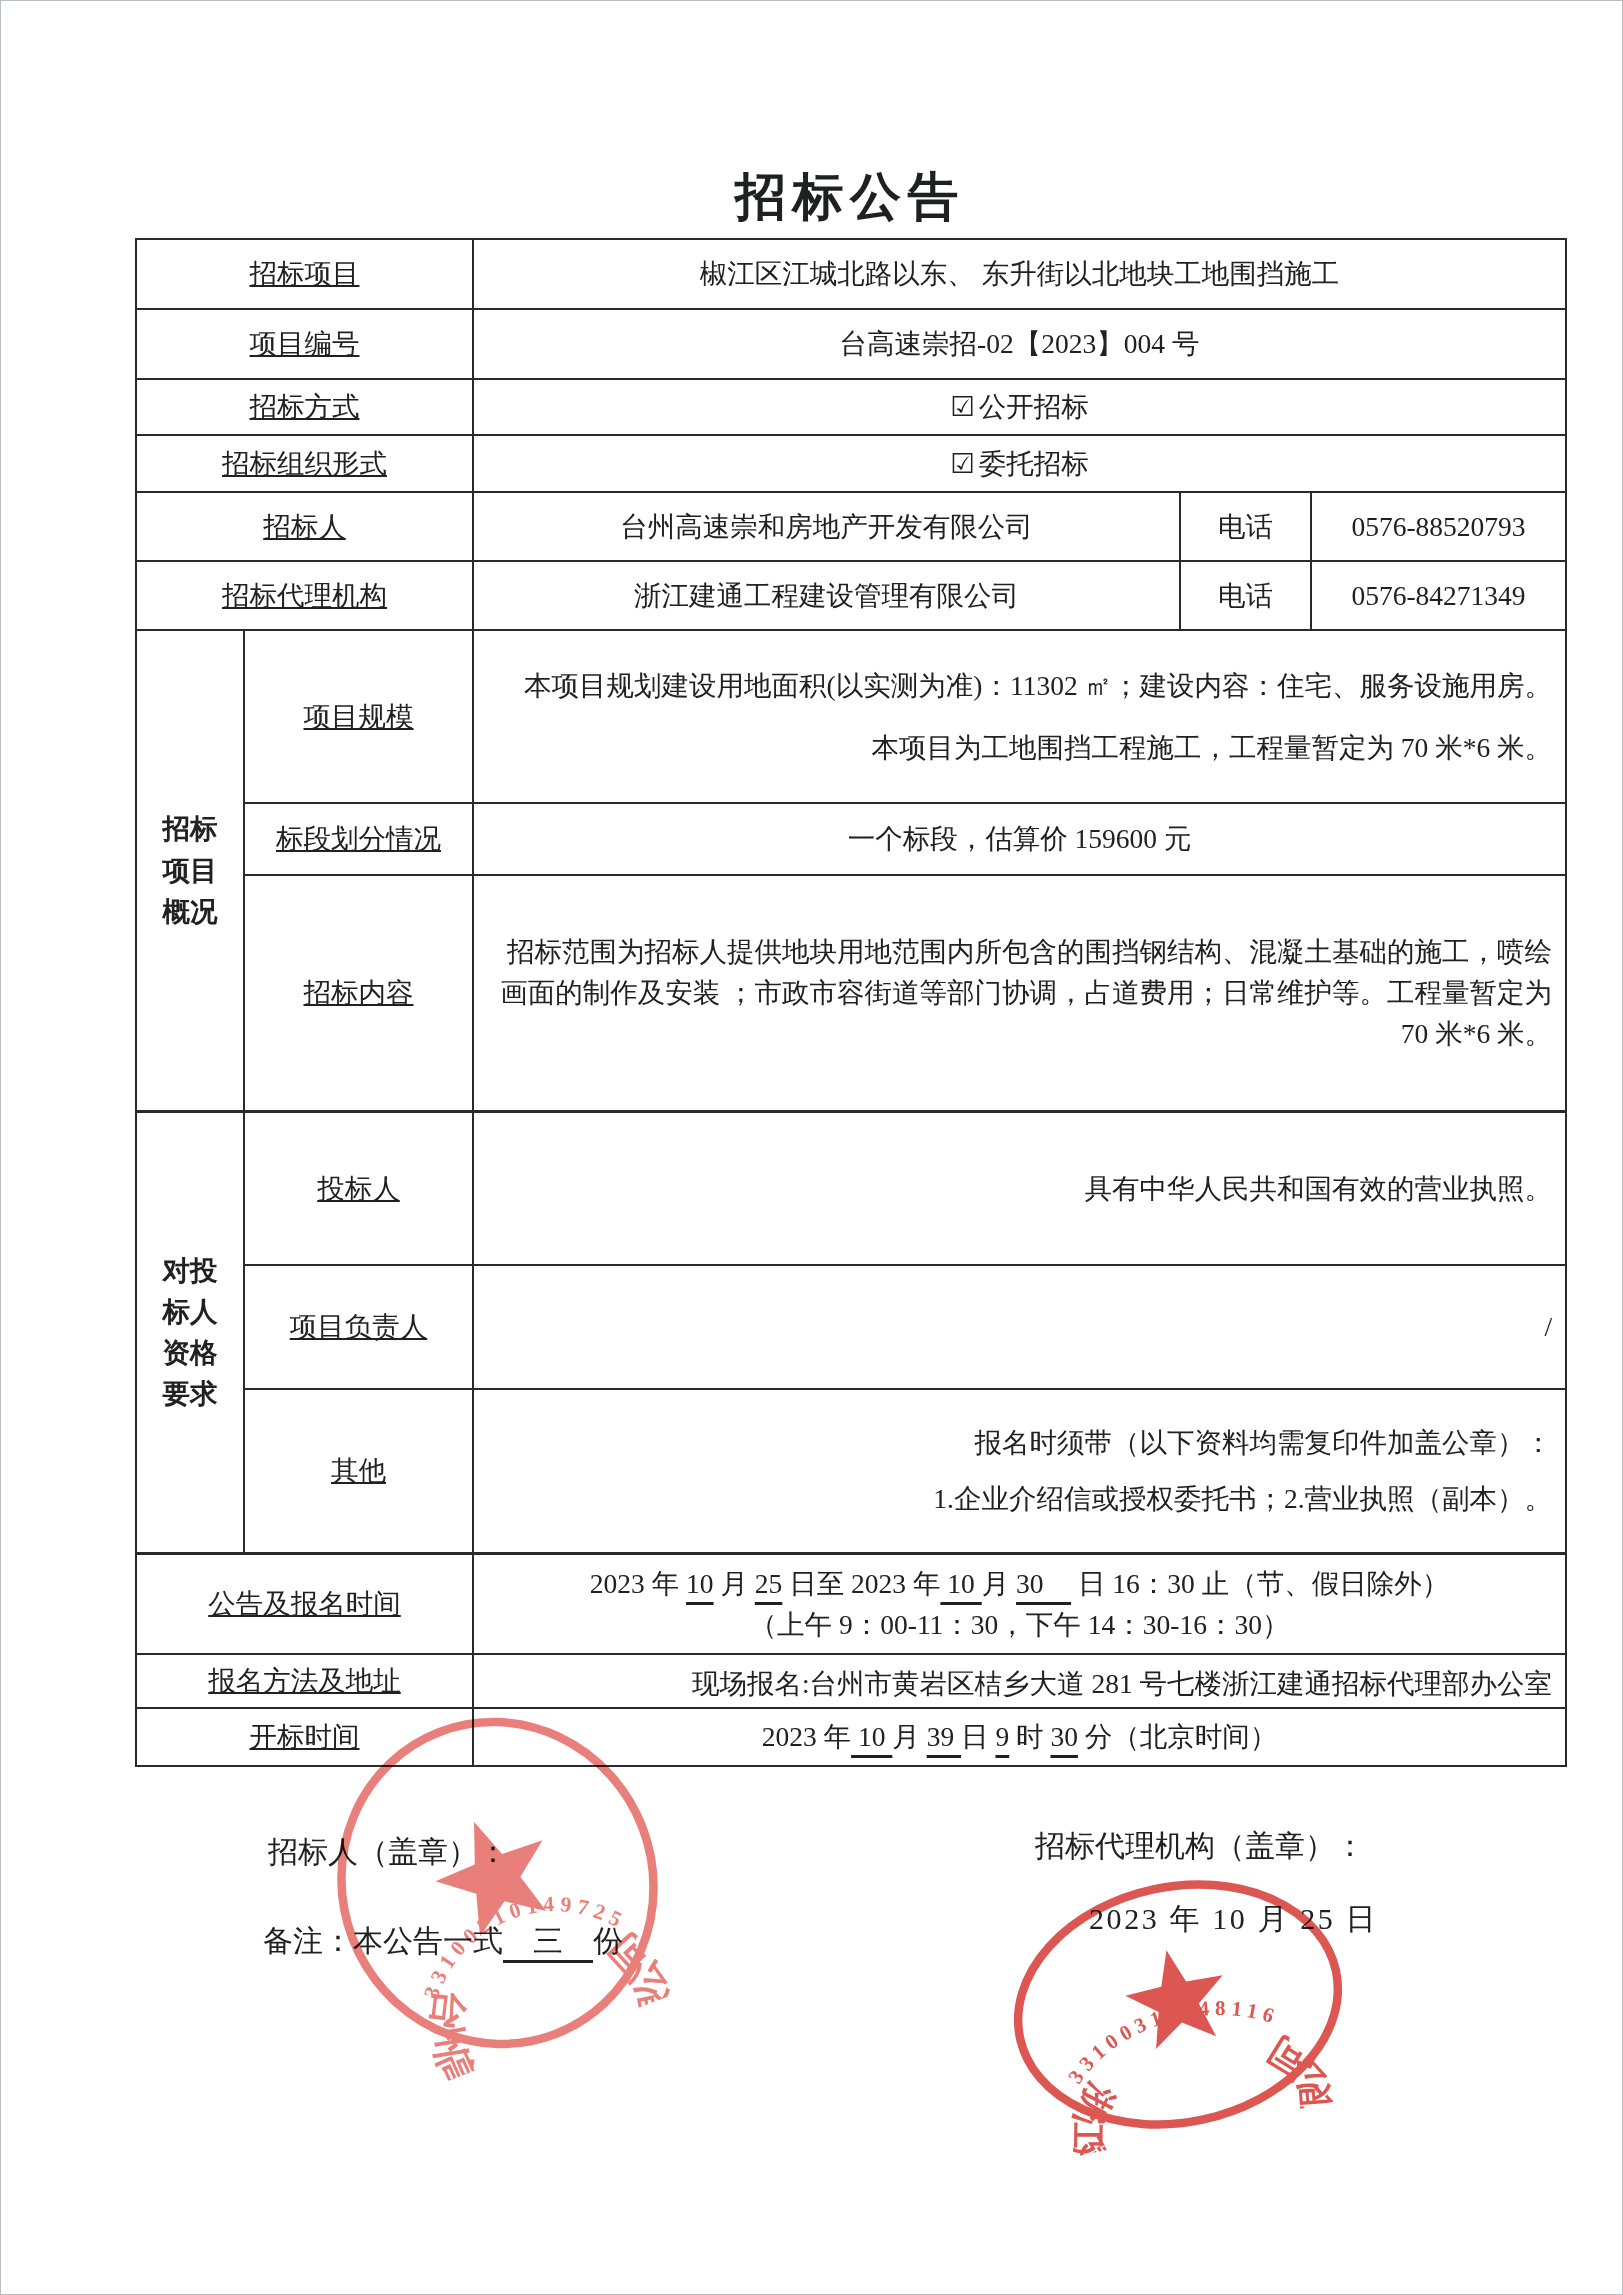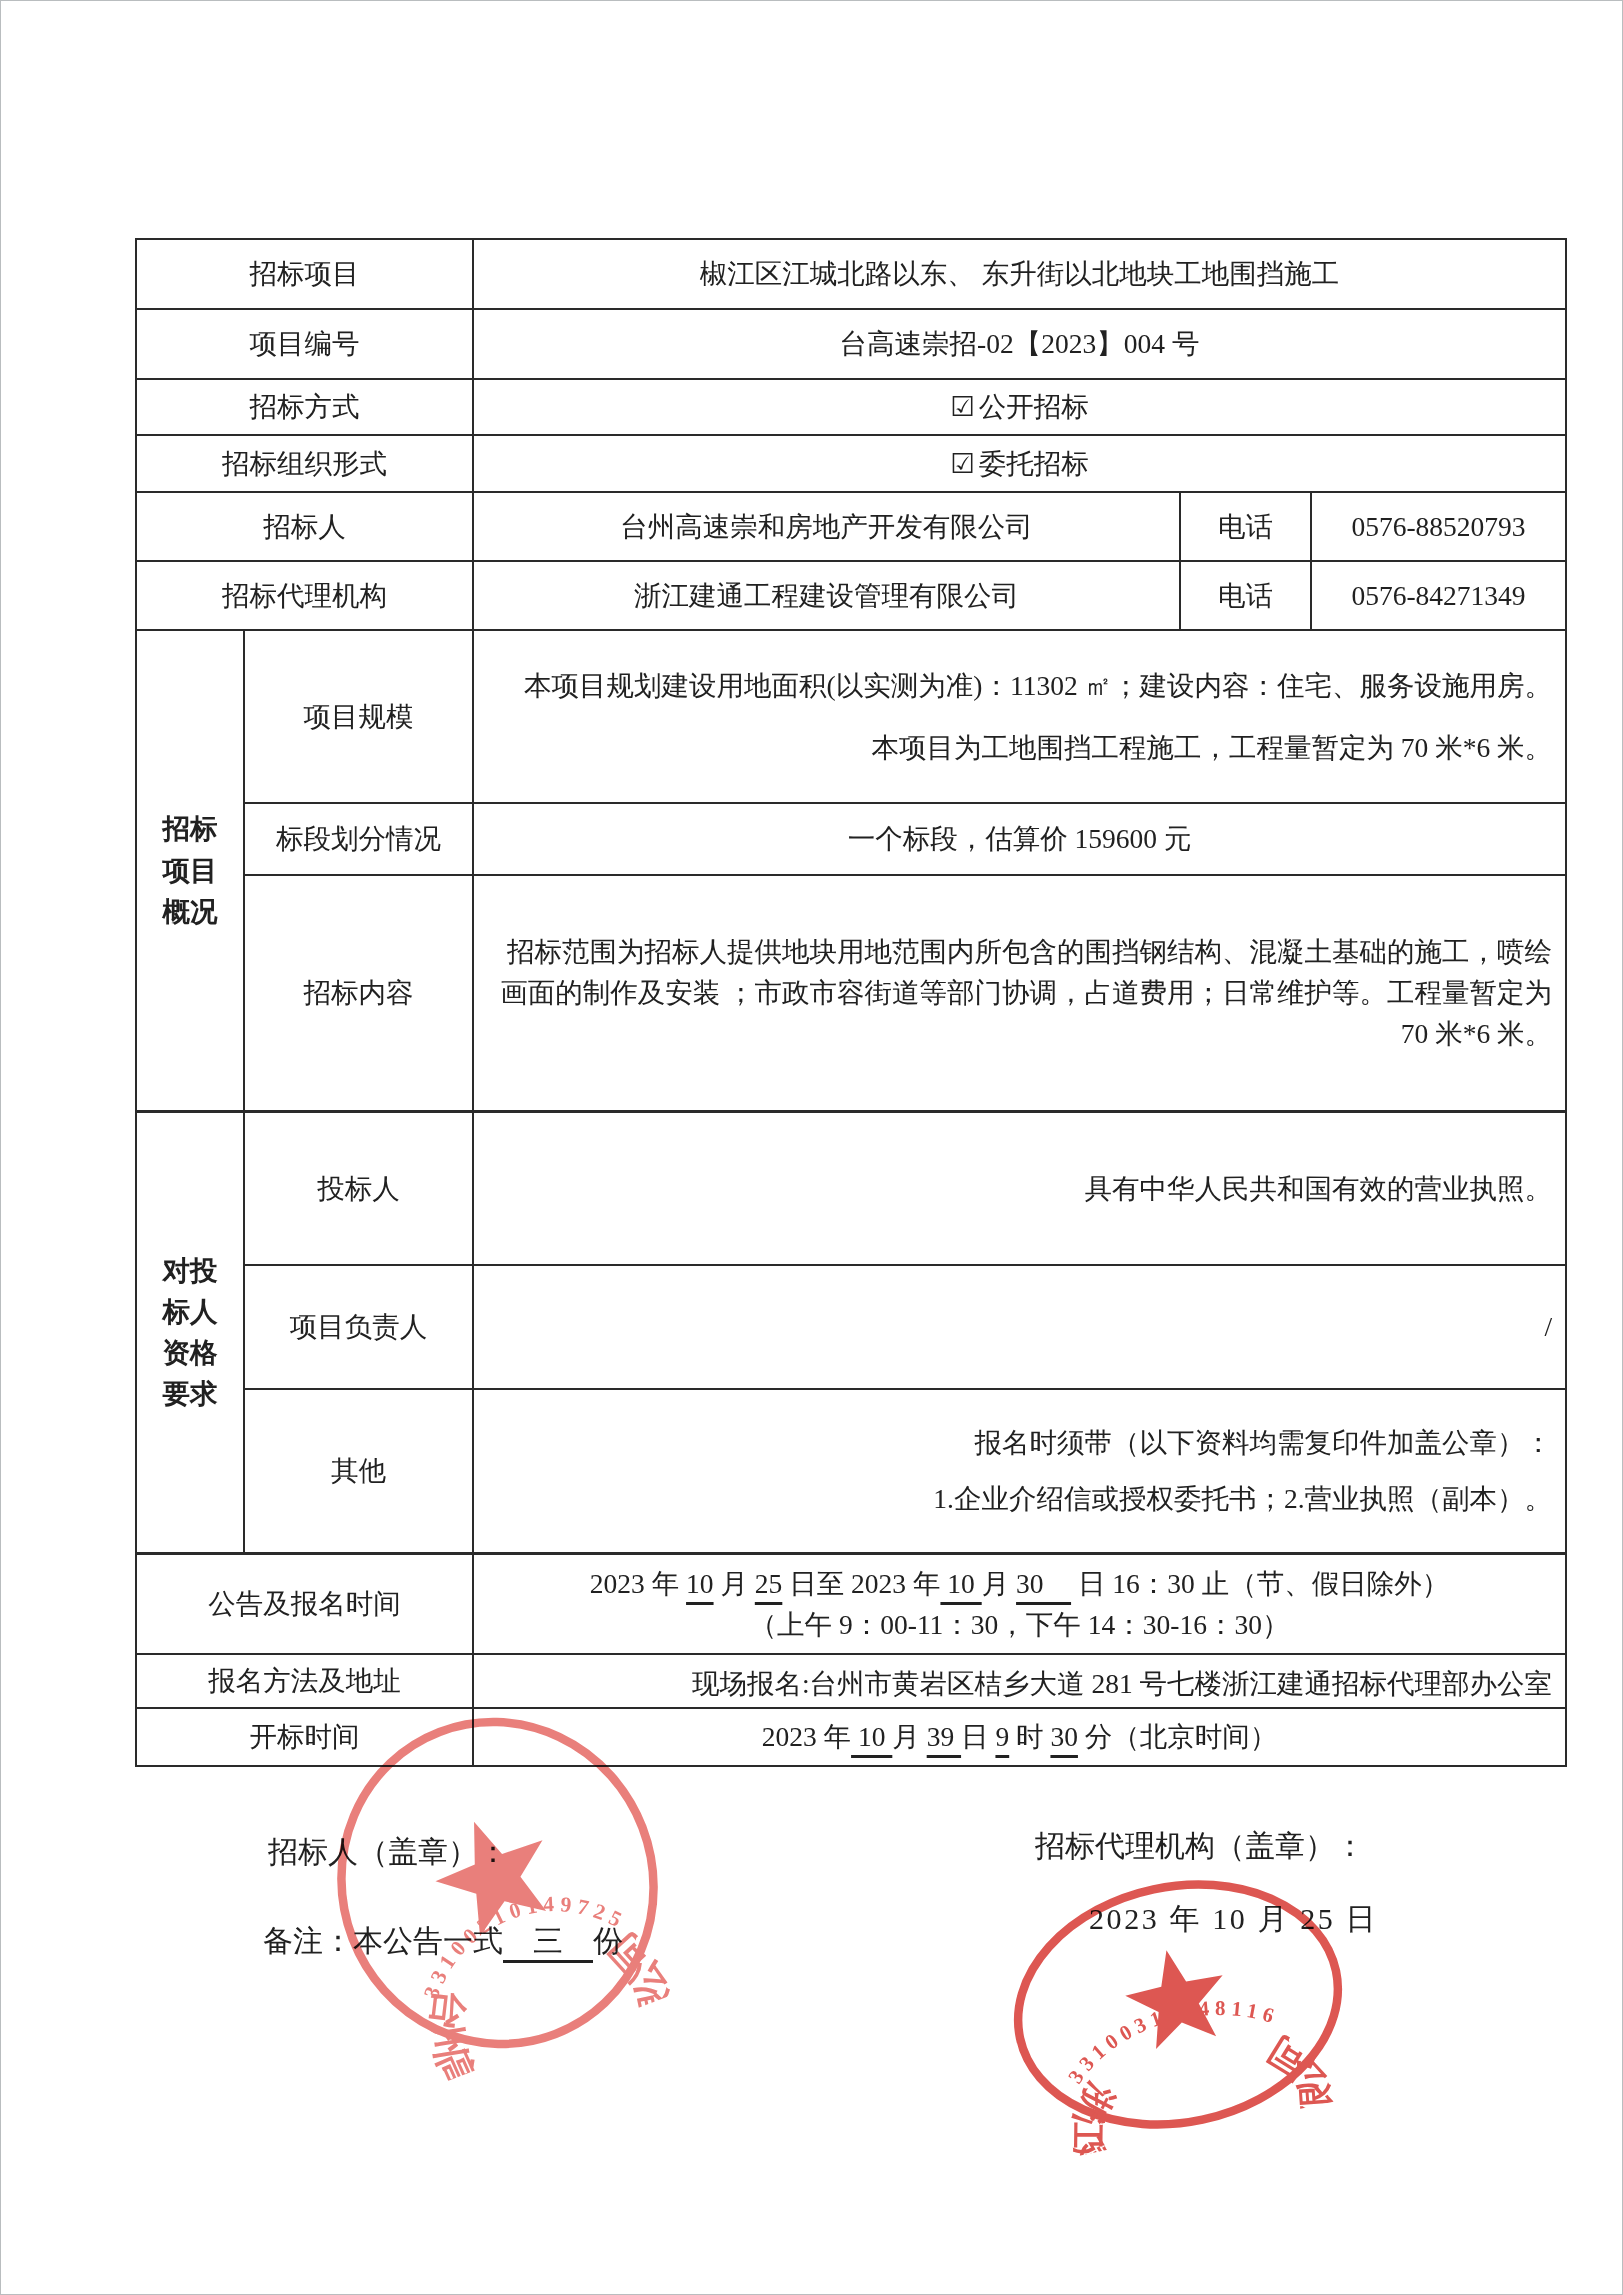--- a/index.html
+++ b/index.html
@@ -16,21 +16,21 @@
   table.doc{
     position:absolute; left:134px; top:237px; width:1430px;
     border-collapse:collapse; table-layout:fixed;
     border:2.6px solid #2a2a2a;
   }
   table.doc td{
     border:2px solid #2a2a2a; font-size:27.5px; line-height:1.5;
     padding:5.2px 13px; vertical-align:middle; word-break:break-all;
   }
   tr.thick-top td{ border-top-width:3.9px; }
-  td.lbl{ text-align:center; padding:5.2px 6.5px; }
+  td.lbl{ text-align:center; padding:5.2px 6.5px;text-decoration:underline; }
   td.vlbl{ text-align:center; padding:5.2px 18.3px; line-height:2.15; font-size:29px;font-weight:bold;}
   td.val-c{ text-align:center; }
   td.val-l{ text-align:right; padding-left:19.6px; padding-right:17px; }
   .para2{ margin-top:21px; }
   .u{ text-decoration:underline; text-decoration-thickness:2.6px; text-underline-offset:8.5px; }
   .two-line{ line-height:1.55; }
   .footer-text{ position:absolute; font-size:30px; color:#212121; z-index:2; white-space:nowrap;}
   .f-tenderer-seal{ left:267px; top:1831px; }
   .f-agency-seal{ left:1034px; top:1825px; }
   .f-agency-date{ left:1088px; top:1898px; letter-spacing:2.6px;}
@@ -40,20 +40,21 @@
   .stamp-left{ left:336px; top:1715px; opacity:.82; transform:rotate(-21deg); }
   .stamp-right{ left:1007px; top:1876px; opacity:.9; transform:rotate(-12deg); }
   .stamp text{ font-family:"Liberation Serif","DejaVu Serif",serif; font-weight:bold; }
   .chk{ display:inline-block; margin-right:3.9px; font-family:"DejaVu Sans","Liberation Sans",sans-serif; }
 </style>
 </head>
 <body>
 
 <div class="page">
 
+  <div class="doc-title">招标公告</div>
 
   <table class="doc">
     <colgroup>
       <col style="width:108px">
         <col style="width:229px">
         <col style="width:707px">
         <col style="width:131px">
         <col style="width:255px">
     </colgroup>
     <tbody>

